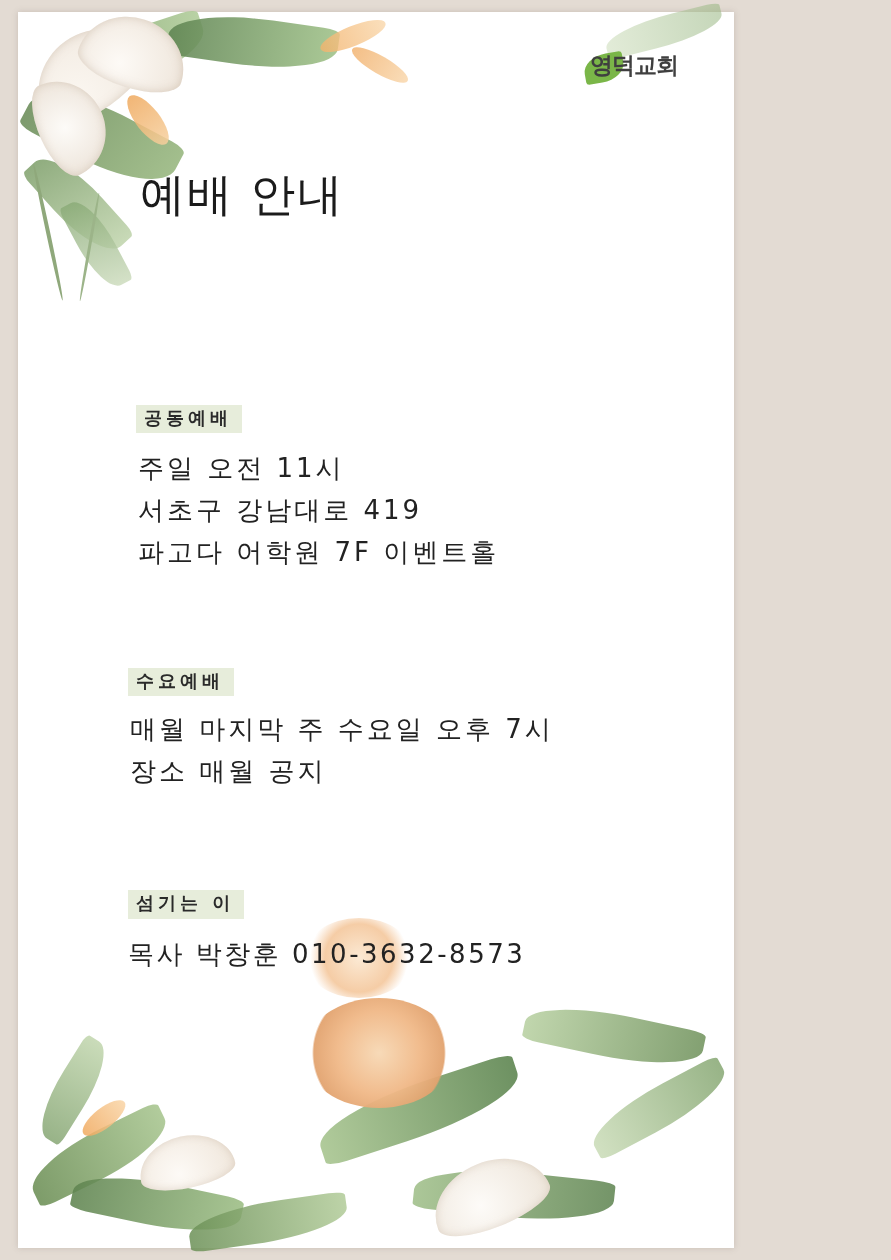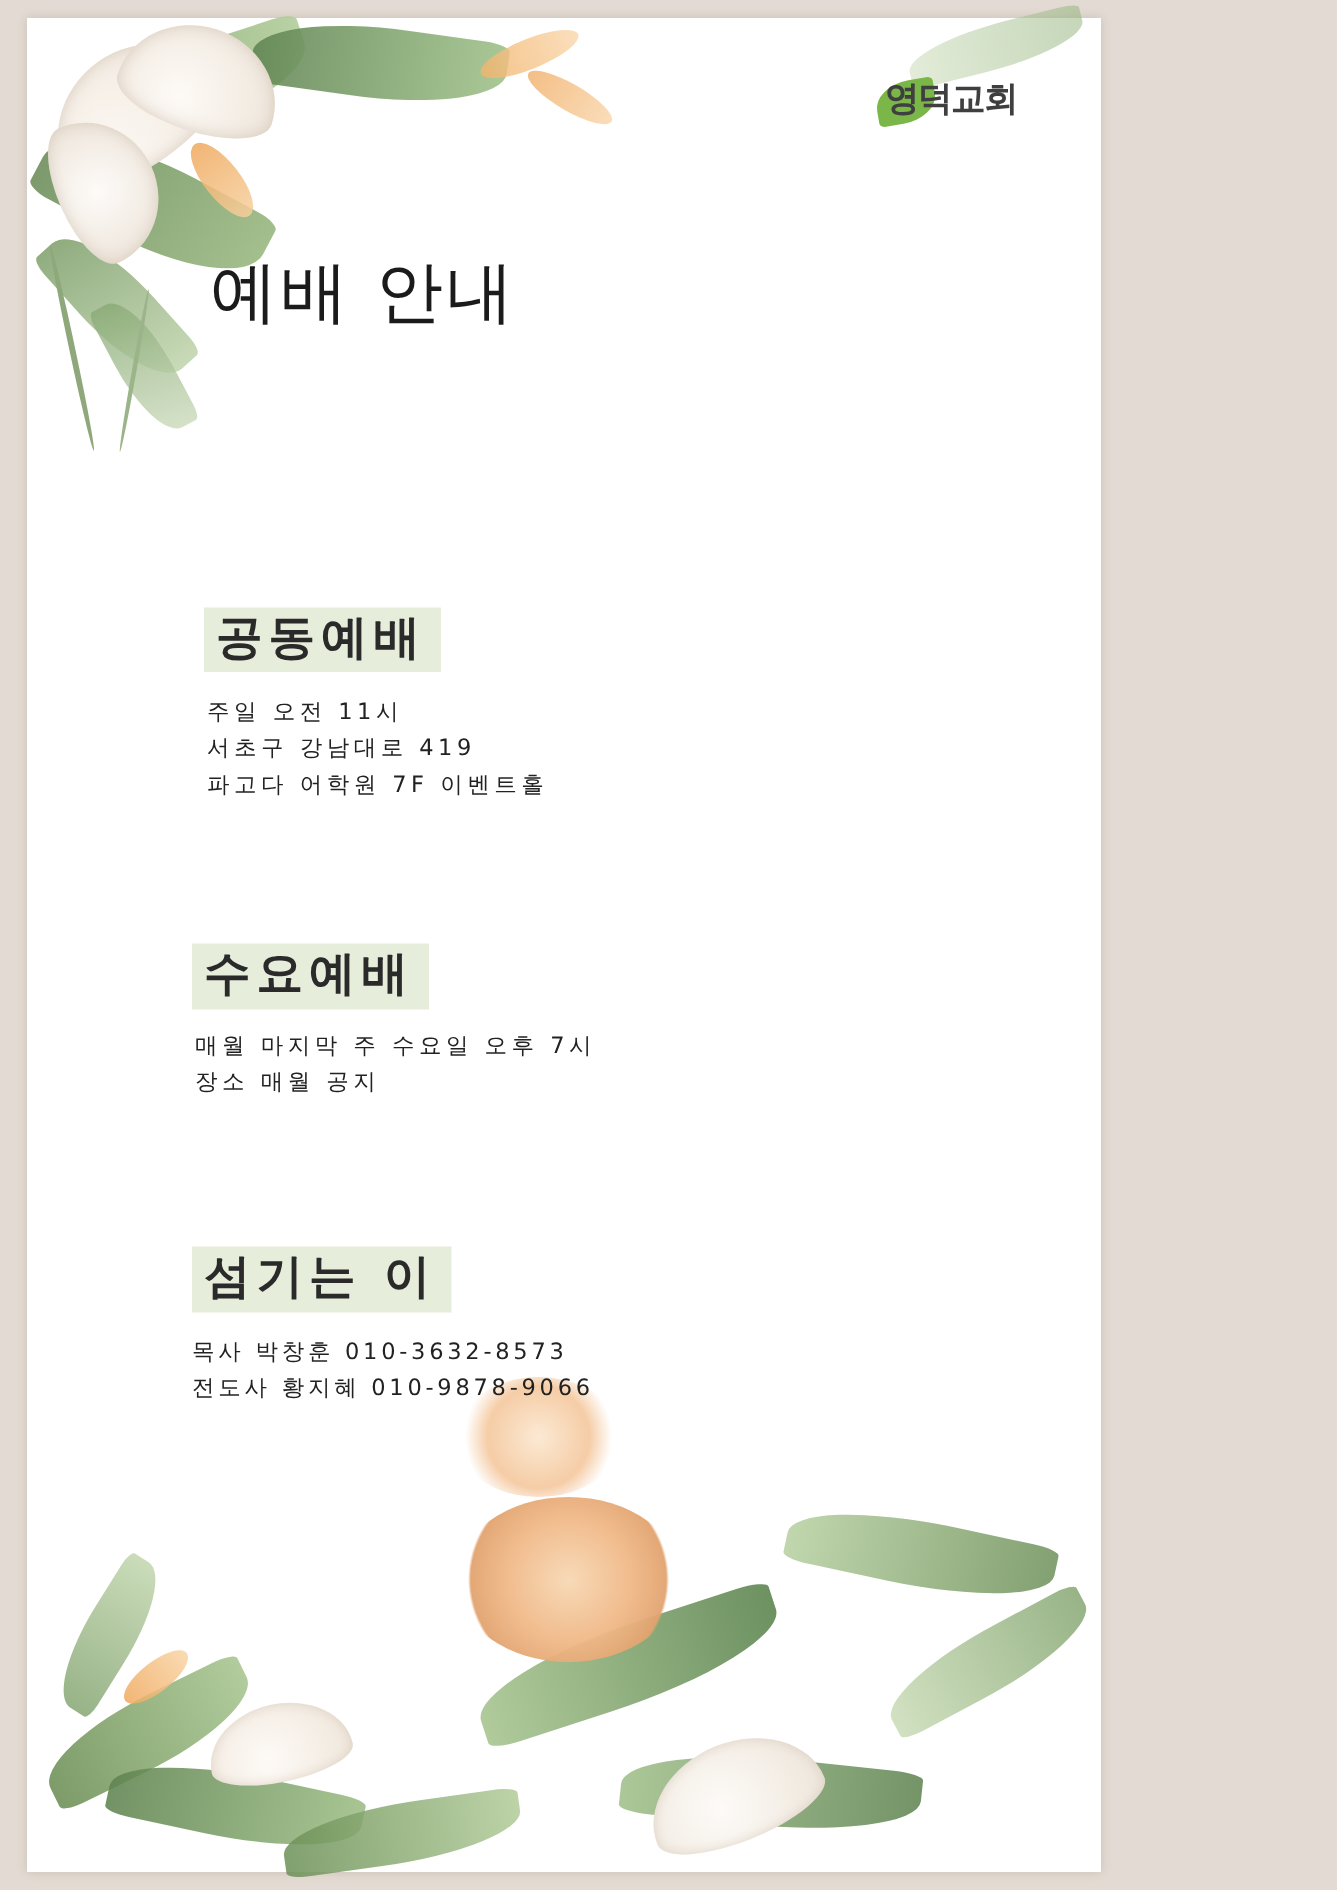--- a/index.html
+++ b/index.html
@@ -132,31 +132,31 @@
     letter-spacing: 2px;
     margin: 14px 0 0 12px;
     line-height: 1.3;
   }
 
   .section { margin-top: 0; }
   .section-heading {
     display: inline-block;
     background: #e7eddb;
     color: #2a2a2a;
-    font-size: 31px;
+    font-size: 18px;
     font-weight: bold;
     letter-spacing: 4px;
     padding: 3px 10px 5px 8px;
     line-height: 1.15;
   }
   .section-lines {
     margin-top: 10px;
   }
   .line {
-    font-size: 15px;
+    font-size: 26px;
     color: #222222;
     letter-spacing: 3px;
     line-height: 1.62;
     white-space: nowrap;
   }
 
   .sec-gongdong { margin-top: 180px; margin-left: 8px; }
   .sec-gongdong .section-lines { margin-left: 2px; margin-top: 14px; }
   .sec-suyo { margin-top: 94px; margin-left: 0px; }
   .sec-suyo .section-lines { margin-left: 2px; margin-top: 12px; }
@@ -231,19 +231,18 @@
         <div class="section-lines">
           <div class="line">매월 마지막 주 수요일 오후 7시</div>
           <div class="line">장소 매월 공지</div>
         </div>
       </div>
 
       <div class="section sec-seomgineun">
         <div class="section-heading">섬기는 이</div>
         <div class="section-lines">
           <div class="line">목사 박창훈 010-3632-8573</div>
-          <div class="line">전도사 황지혜 010-9878-9066</div>
         </div>
       </div>
     </div>
 
   </div>
 </div>
 
 </body></html>

